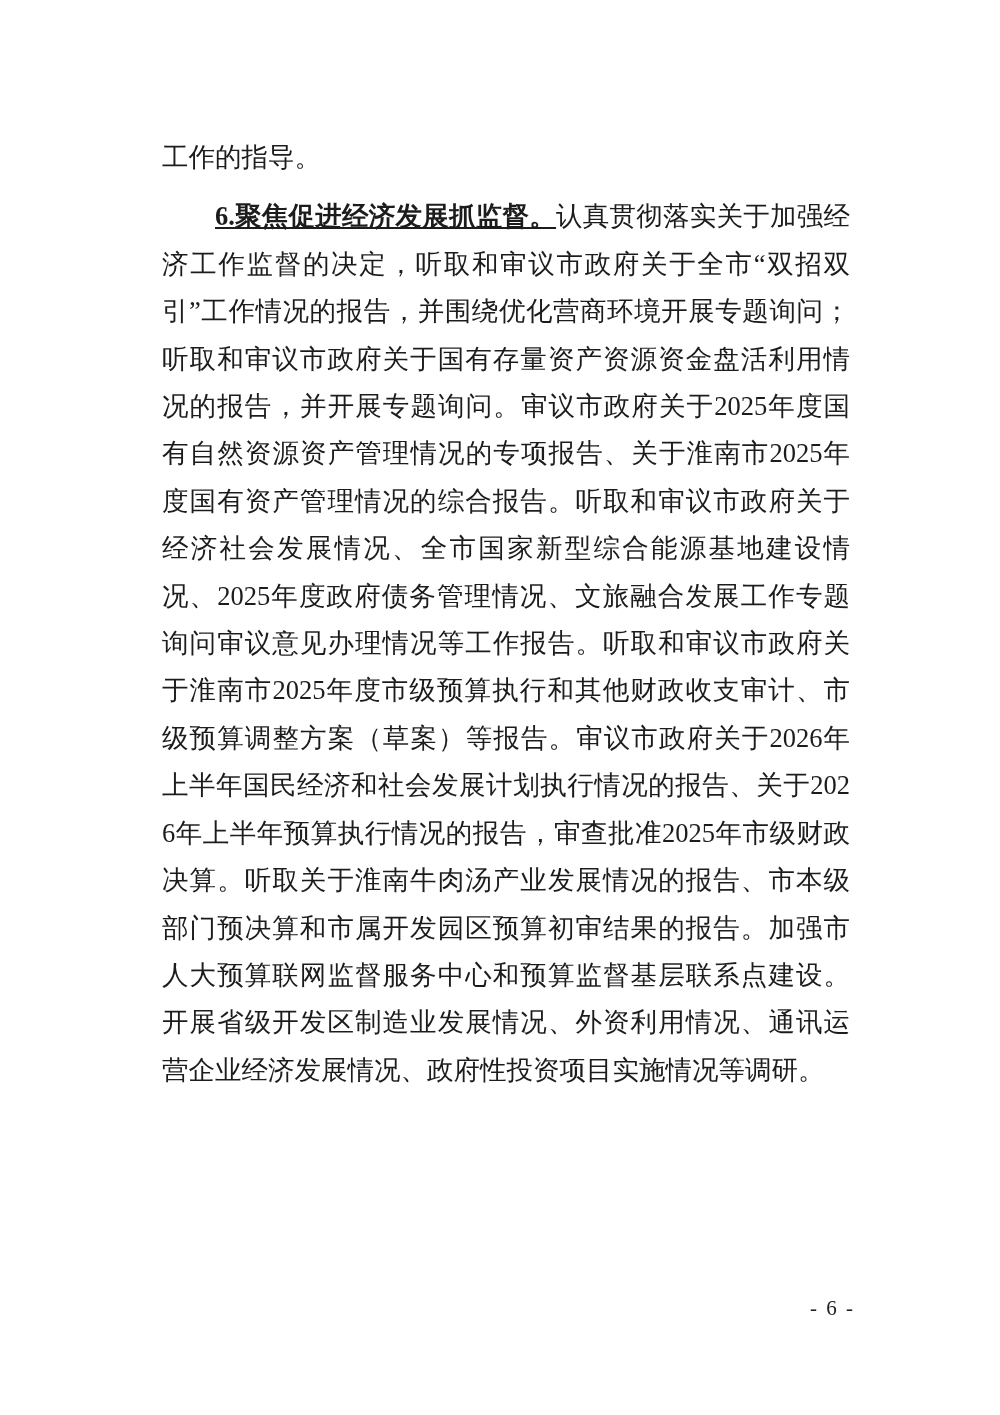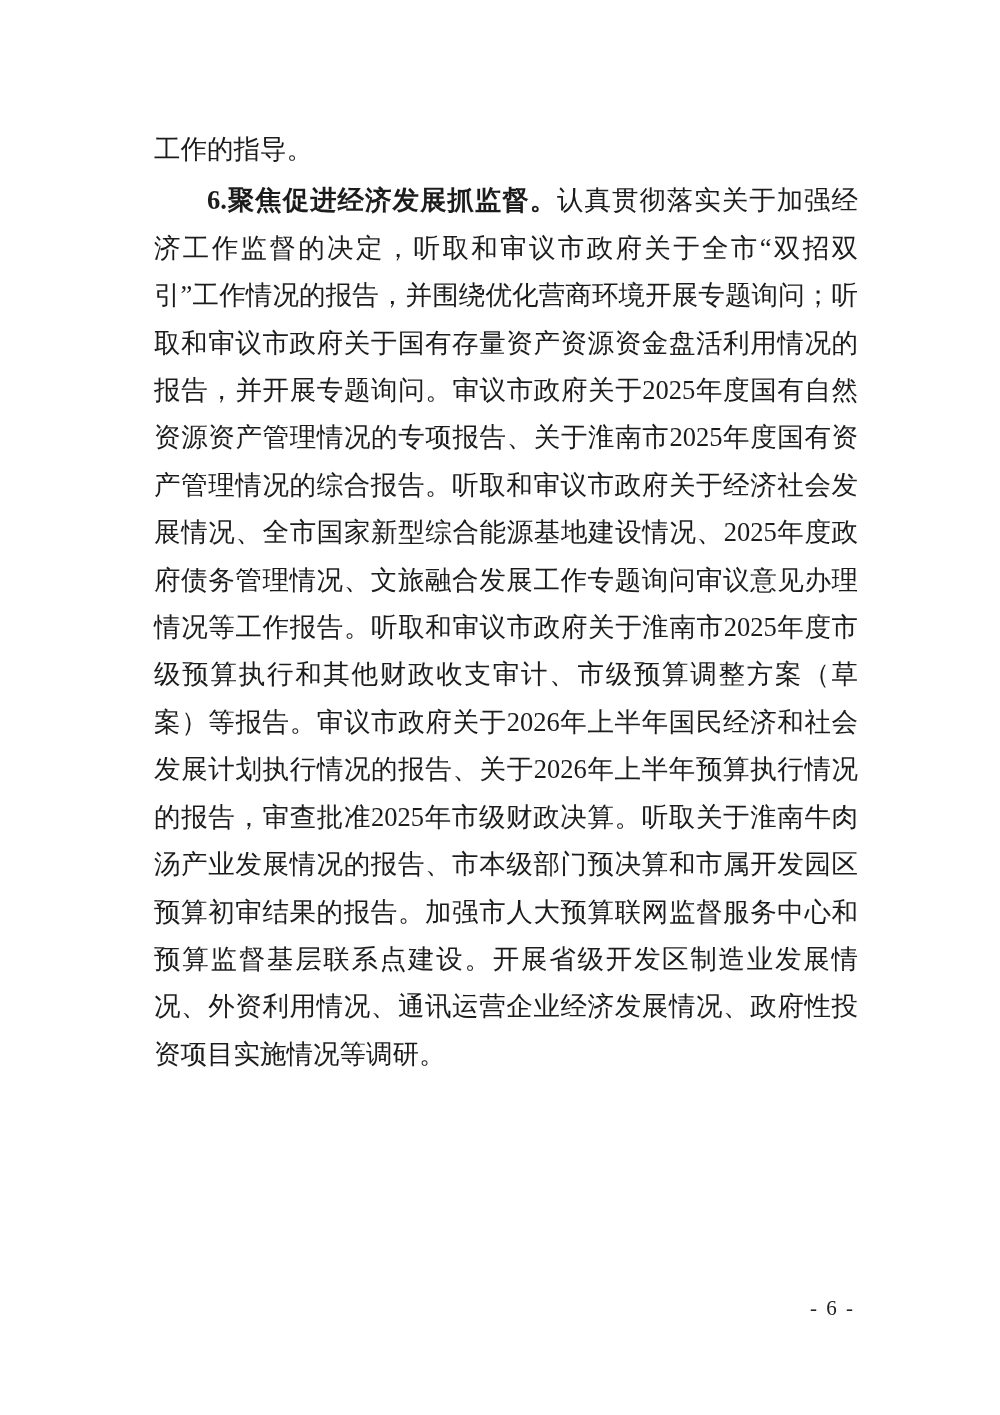--- a/index.html
+++ b/index.html
@@ -20,35 +20,36 @@
     left: 150px;
     top: 122px;
     width: 712px;
     font-size: 26.5px;
     line-height: 47.4px;
     color: #1c1c1c;
     text-align: justify;
     text-justify: inter-ideograph;
   }
   .content p {
-    margin: 4px;
+    margin: 12px;
     padding: 0;
     word-break: break-all;
   }
   .para-indent {
     text-indent: 2em;
   }
   .para-noindent {
     text-indent: 0;
   }
   .seg-regular {
     font-weight: normal;
   }
   .seg-bold {
     font-weight: bold;
+    text-decoration: underline;
   }
   .seg-kaiti-bold {
     font-weight: bold;
     letter-spacing: 0.5px;
   }
   .page-number {
     position: absolute;
     top: 1293px;
     right: 145px;
     font-size: 21px;

